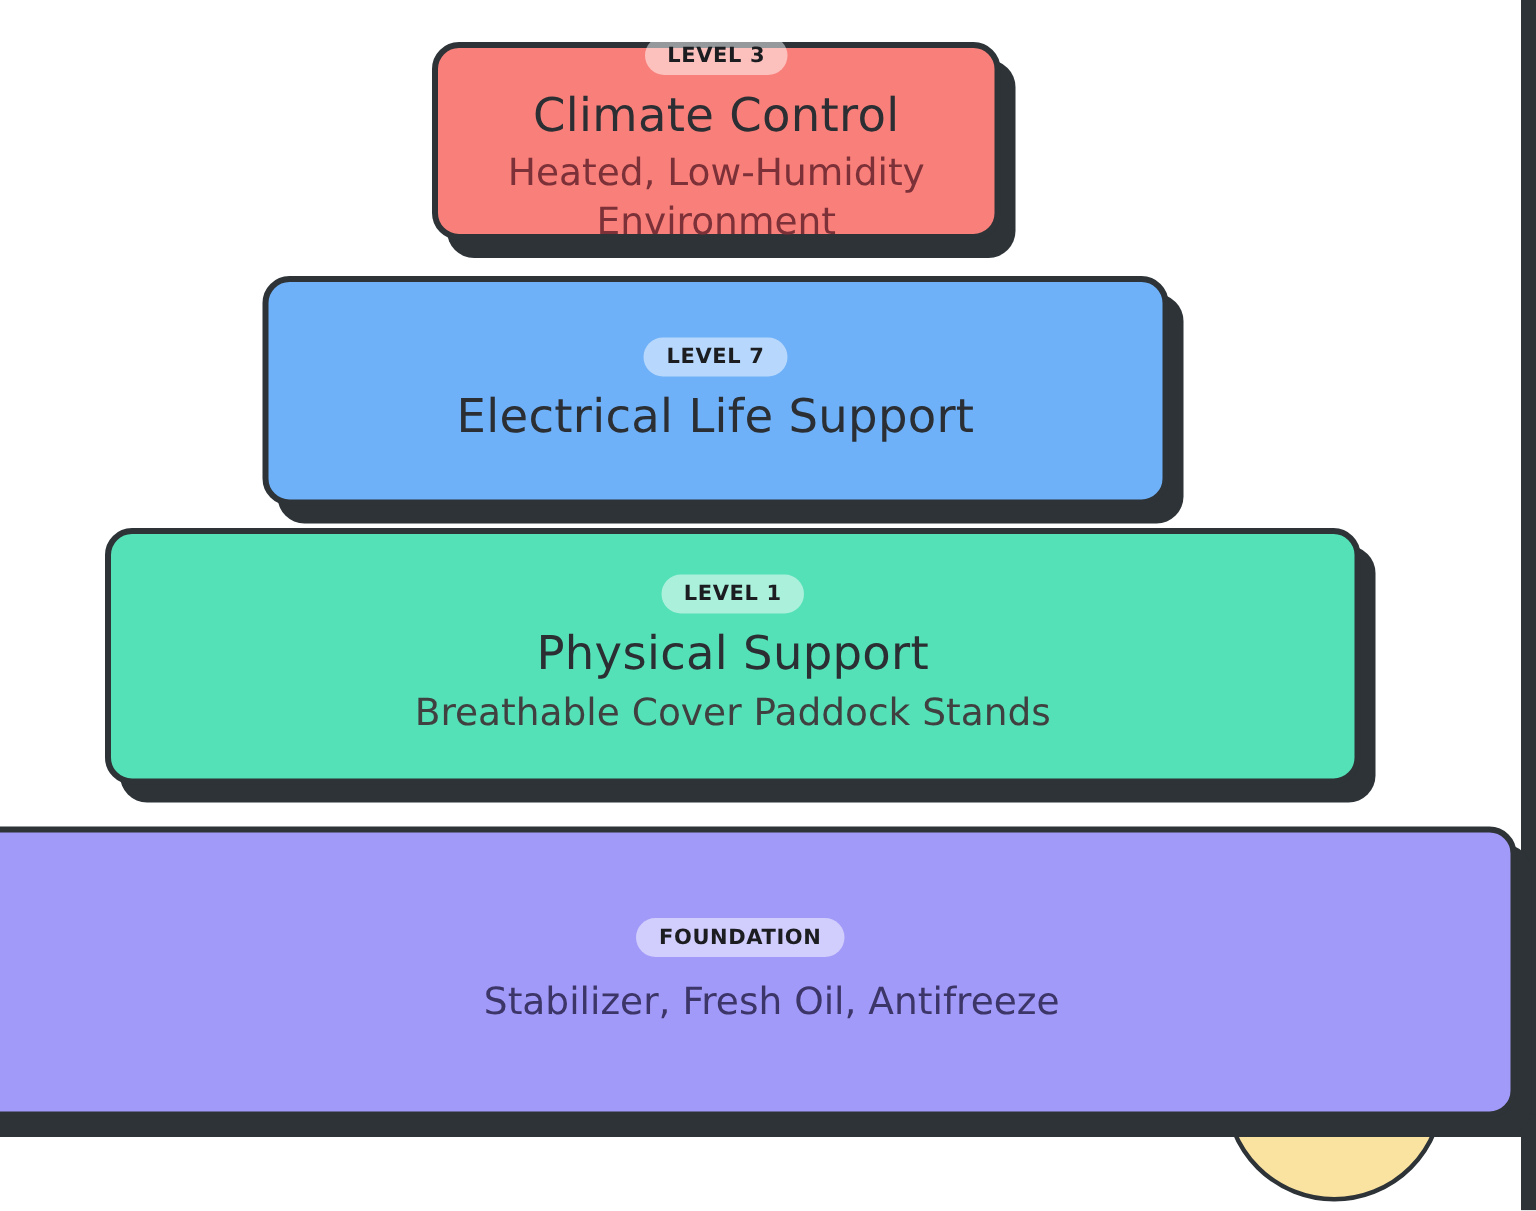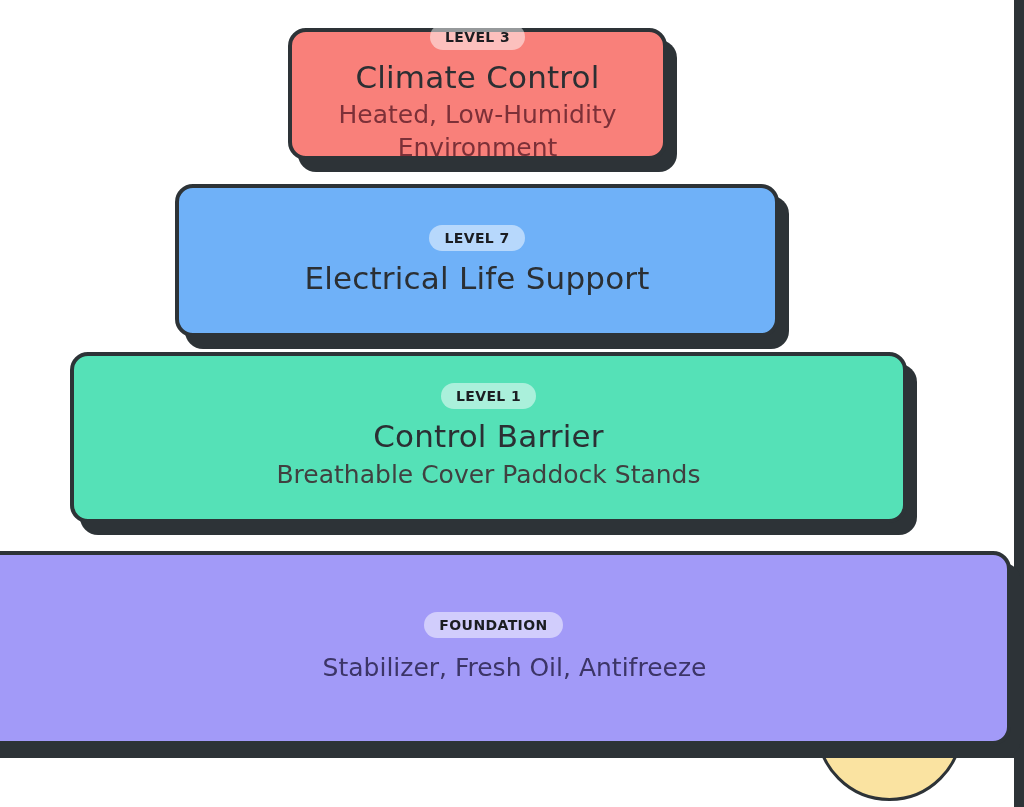--- a/index.html
+++ b/index.html
@@ -98,21 +98,21 @@
     <p class="subtitle" style="color: rgb(124, 48, 56);">Heated, Low-Humidity Environment</p>
   </section>
 
   <section class="level lv1" style="background-color: rgb(111, 177, 248); border-color: rgb(45, 51, 55);">
     <span class="badge" style="color: rgb(27, 29, 33);">LEVEL 7</span>
     <h2 class="title" style="color: rgb(43, 47, 51);">Electrical Life Support</h2>
   </section>
 
   <section class="level lv2" style="background-color: rgb(85, 225, 183); border-color: rgb(45, 51, 55);">
     <span class="badge" style="color: rgb(27, 29, 33);">LEVEL 1</span>
-    <h2 class="title" style="color: rgb(43, 47, 51);">Control Barrier</h2>
+    <h2 class="title" style="color: rgb(43, 47, 51);">Physical Support</h2>
     <p class="subtitle" style="color: #404040;">Breathable Cover Paddock Stands</p>
   </section>
 
   <section class="level lv3" style="background-color: rgb(162, 154, 248); border-color: rgb(45, 51, 55);">
     <span class="badge" style="color: rgb(27, 29, 33);">FOUNDATION</span>
     <p class="subtitle" style="color: rgb(60, 53, 103); margin-left: 42px;">Stabilizer, Fresh Oil, Antifreeze</p>
   </section>
 
 </div>
 

